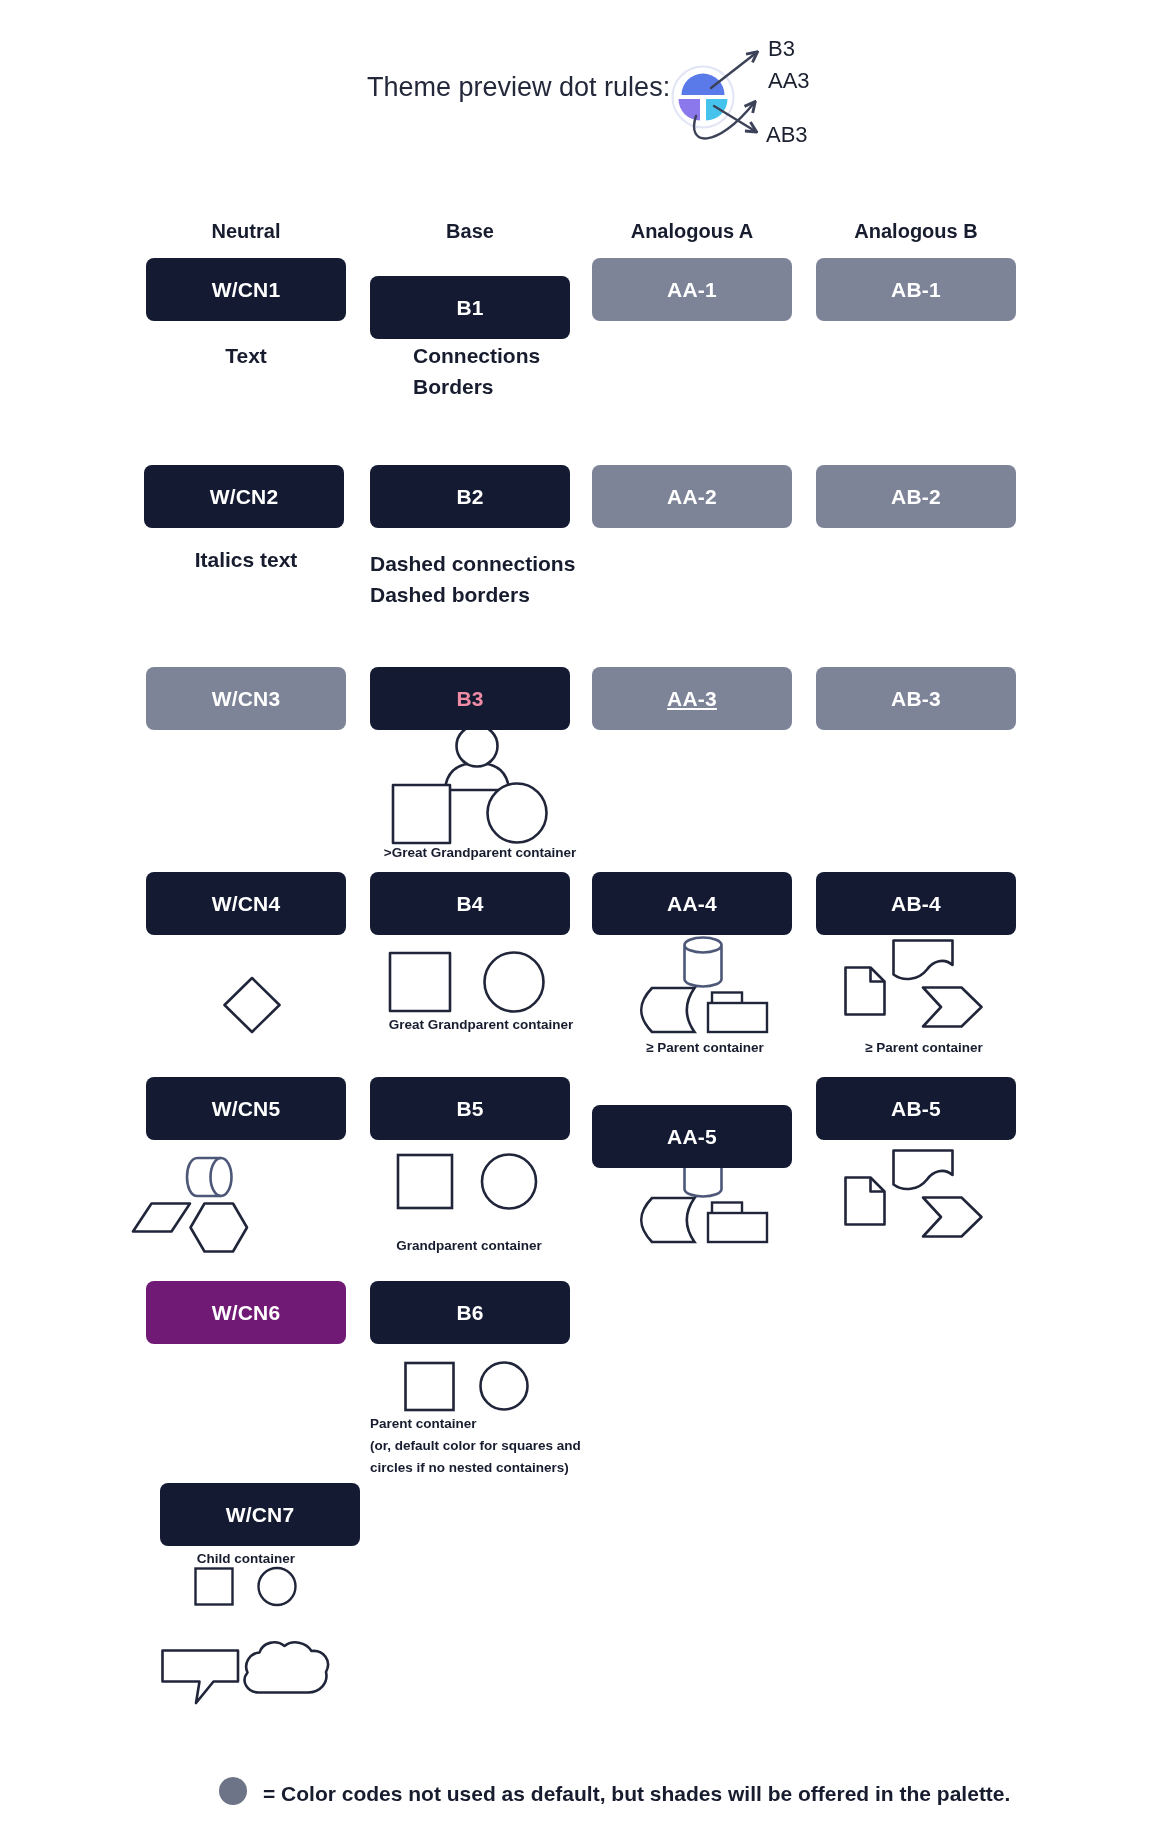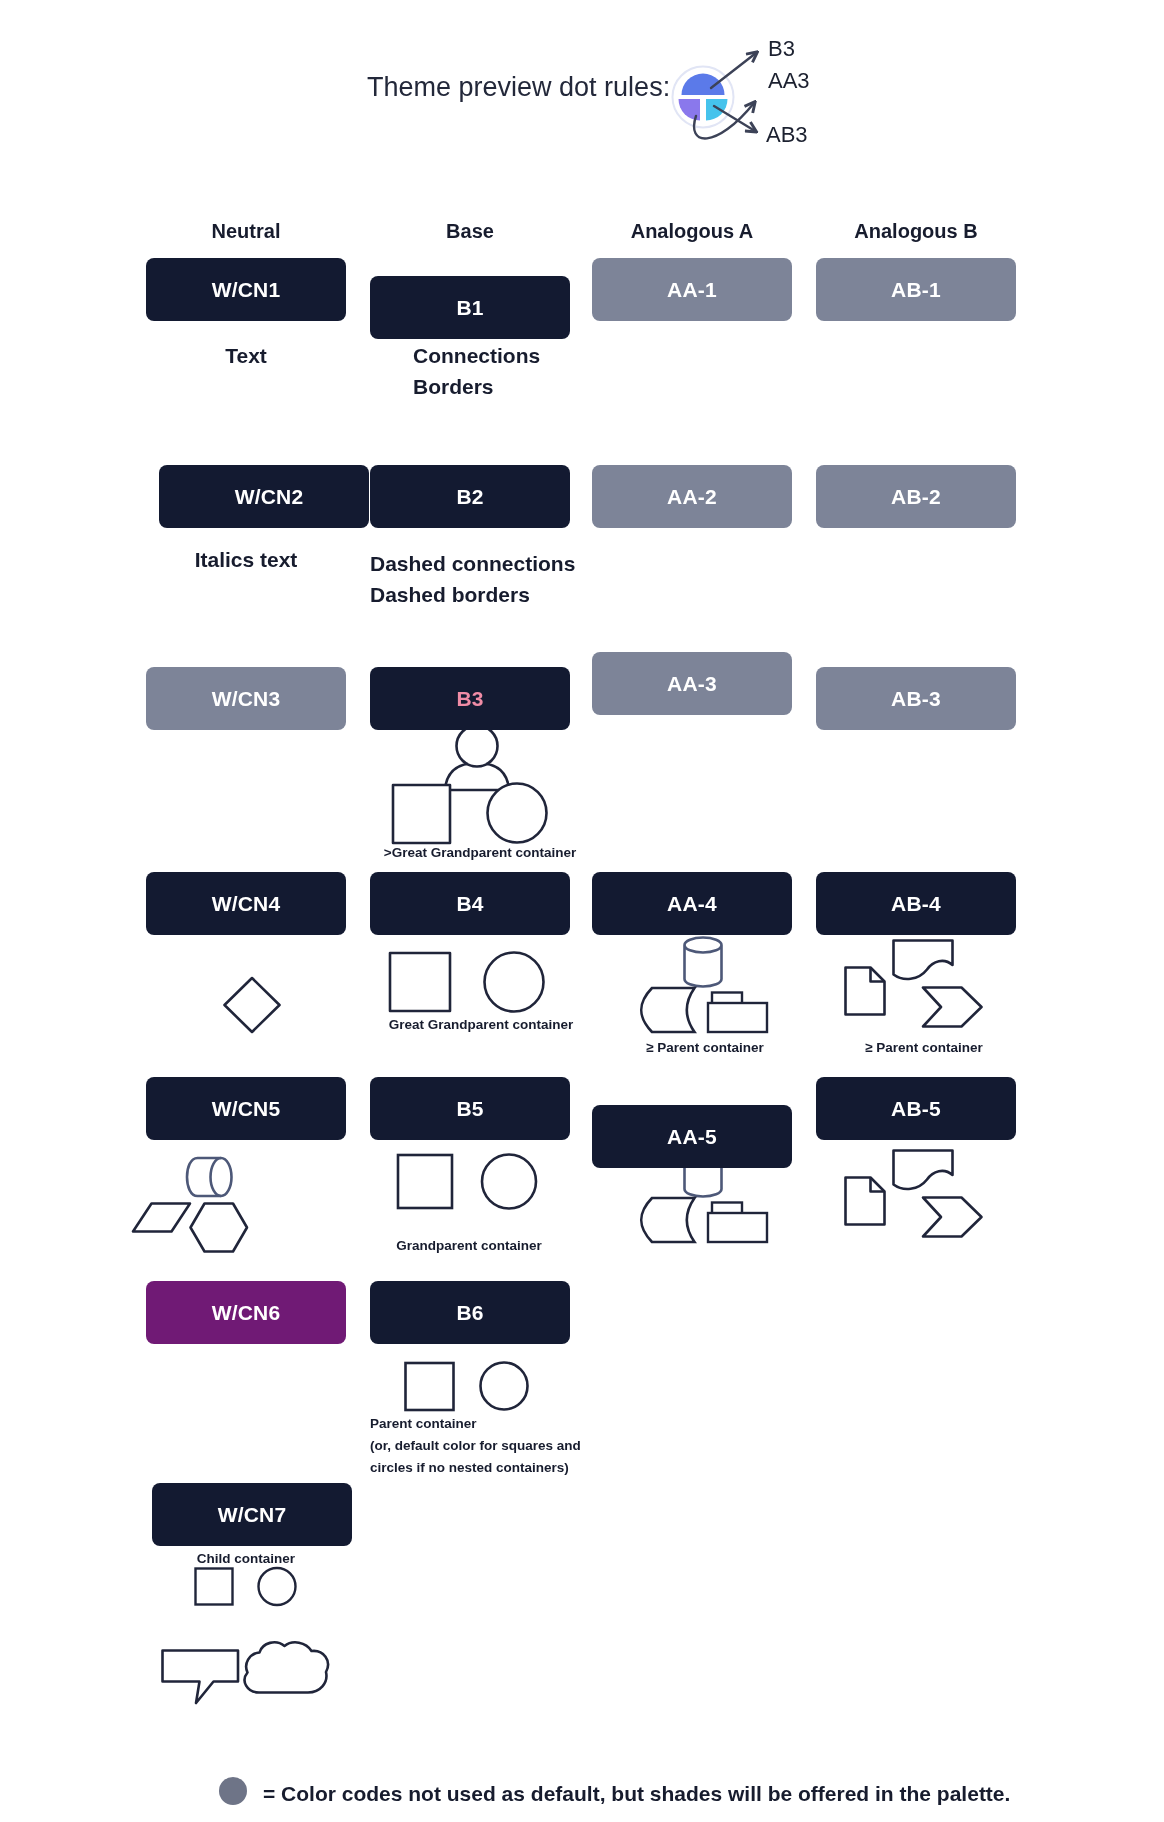--- a/index.html
+++ b/index.html
@@ -135,31 +135,31 @@
   <div class="abs col-header" style="left:816px;top:220px;">Analogous B</div>
 
   <div class="abs swatch dark" style="left:146px;top:258px;">W/CN1</div>
   <div class="abs swatch dark" style="left:370px;top:276px;">B1</div>
   <div class="abs swatch gray" style="left:592px;top:258px;">AA-1</div>
   <div class="abs swatch gray" style="left:816px;top:258px;">AB-1</div>
   <div class="abs note center" style="left:146px;top:344px;">Text</div>
   <div class="abs note" style="left:413px;top:344px;">Connections</div>
   <div class="abs note" style="left:413px;top:375px;">Borders</div>
 
-  <div class="abs swatch dark" style="left:159px;top:465px;padding-left:10px;">W/CN2</div>
+  <div class="abs swatch dark" style="left:144px;top:465px;">W/CN2</div>
   <div class="abs swatch dark" style="left:370px;top:465px;">B2</div>
   <div class="abs swatch gray" style="left:592px;top:465px;">AA-2</div>
   <div class="abs swatch gray" style="left:816px;top:465px;">AB-2</div>
   <div class="abs note center" style="left:146px;top:548px;">Italics text</div>
   <div class="abs note" style="left:370px;top:552px;">Dashed connections</div>
   <div class="abs note" style="left:370px;top:583px;">Dashed borders</div>
 
   <div class="abs swatch gray" style="left:146px;top:667px;">W/CN3</div>
   <div class="abs swatch dark pink" style="left:370px;top:667px;">B3</div>
-  <div class="abs swatch gray" style="left:592px;top:652px;">AA-3</div>
+  <div class="abs swatch gray" style="left:592px;top:667px;text-decoration:underline;">AA-3</div>
   <div class="abs swatch gray" style="left:816px;top:667px;">AB-3</div>
   <div class="abs caption center" style="left:370px;top:845px;">&gt;Great Grandparent container</div>
 
   <div class="abs swatch dark" style="left:146px;top:872px;">W/CN4</div>
   <div class="abs swatch dark" style="left:370px;top:872px;">B4</div>
   <div class="abs swatch dark" style="left:592px;top:872px;">AA-4</div>
   <div class="abs swatch dark" style="left:816px;top:872px;">AB-4</div>
   <div class="abs caption center" style="left:371px;top:1017px;">Great Grandparent container</div>
   <div class="abs caption center" style="left:595px;top:1040px;">≥ Parent container</div>
   <div class="abs caption center" style="left:814px;top:1040px;">≥ Parent container</div>
@@ -169,19 +169,19 @@
   <div class="abs swatch dark" style="left:592px;top:1077px;margin-top:28px;">AA-5</div>
   <div class="abs swatch dark" style="left:816px;top:1077px;">AB-5</div>
   <div class="abs caption center" style="left:359px;top:1218px;margin-top:20px;">Grandparent container</div>
 
   <div class="abs swatch gray2" style="left:146px;top:1281px;">W/CN6</div>
   <div class="abs swatch dark" style="left:370px;top:1281px;">B6</div>
   <div class="abs caption" style="left:370px;top:1416px;">Parent container</div>
   <div class="abs caption" style="left:370px;top:1438px;">(or, default color for squares and</div>
   <div class="abs caption" style="left:370px;top:1460px;">circles if no nested containers)</div>
 
-  <div class="abs swatch dark" style="left:152px;top:1483px;">W/CN7</div>
+  <div class="abs swatch dark" style="left:160px;top:1483px;">W/CN7</div>
   <div class="abs caption center" style="left:146px;width:200px;top:1551px;">Child container</div>
 
   <div class="abs legend-dot" style="left:219px;top:1777px;"></div>
   <div class="abs legend-text" style="left:263px;top:1782px;">= Color codes not used as default, but shades will be offered in the palette.</div>
 
 </div>
 
 </body></html>

